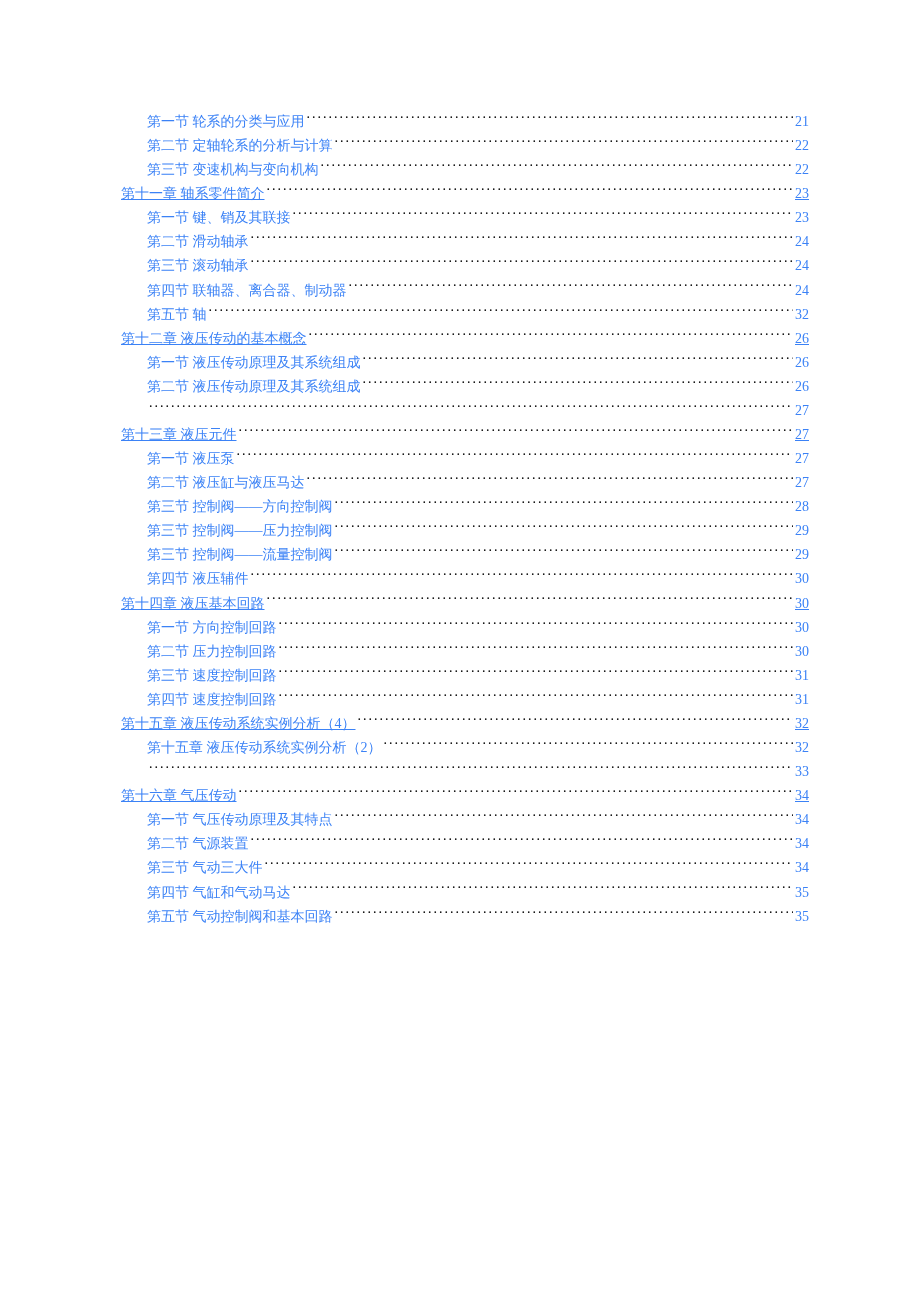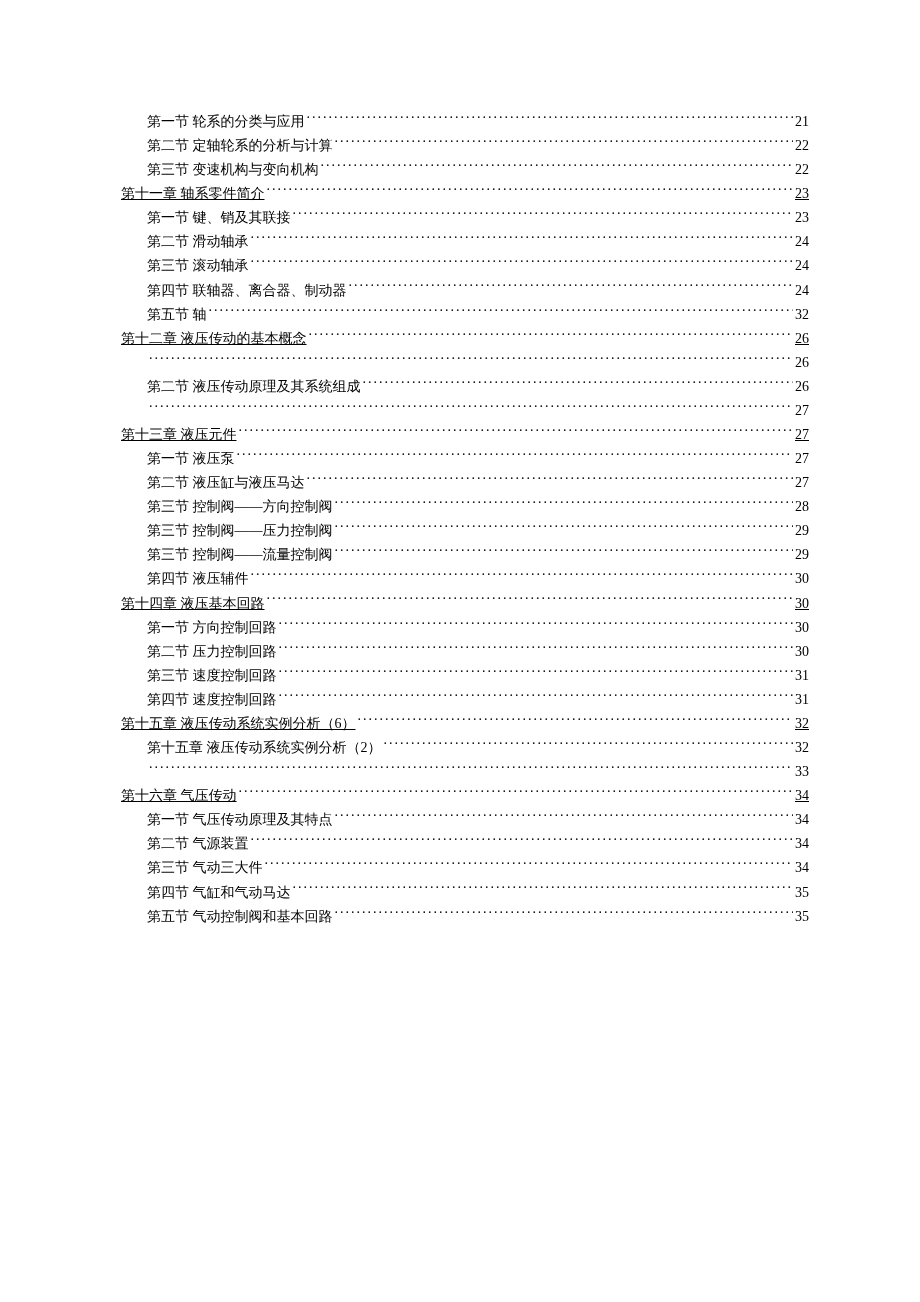--- a/index.html
+++ b/index.html
@@ -8,21 +8,21 @@
     background: #fff;
     width: 920px;
   }
   .page {
     width: 904px;
     min-height: 1302px;
     box-sizing: border-box;
     padding: 110px 95px 16px 95px;
     font-family: "SimSun", "宋体", serif;
     font-size: 14px;
-    color: #000000;
+    color: #3b82f6;
   }
   .toc-line {
     display: flex;
     align-items: baseline;
     white-space: nowrap;
     line-height: 1.72;
   }
   .toc-line.level-section  { padding-left: 52px; }
   .toc-line.level-chapter  { padding-left: 26px; text-decoration: underline;  }
   .toc-title {
@@ -97,20 +97,21 @@
         <span class="toc-title">第五节  轴</span>
         <span class="toc-dots"></span>
         <span class="toc-page">32</span>
       </div>
       <div class="toc-line level-chapter">
         <span class="toc-title">第十二章  液压传动的基本概念</span>
         <span class="toc-dots"></span>
         <span class="toc-page">26</span>
       </div>
       <div class="toc-line level-section">
+        <span class="toc-title">第一节  液压传动原理及其系统组成</span>
         <span class="toc-dots"></span>
         <span class="toc-page">26</span>
       </div>
       <div class="toc-line level-section">
         <span class="toc-title">第二节  液压传动原理及其系统组成</span>
         <span class="toc-dots"></span>
         <span class="toc-page">26</span>
       </div>
       <div class="toc-line level-section">
         <span class="toc-dots"></span>
@@ -170,21 +171,21 @@
         <span class="toc-title">第三节  速度控制回路</span>
         <span class="toc-dots"></span>
         <span class="toc-page">31</span>
       </div>
       <div class="toc-line level-section">
         <span class="toc-title">第四节  速度控制回路</span>
         <span class="toc-dots"></span>
         <span class="toc-page">31</span>
       </div>
       <div class="toc-line level-chapter">
-        <span class="toc-title">第十五章  液压传动系统实例分析（6）</span>
+        <span class="toc-title">第十五章  液压传动系统实例分析（4）</span>
         <span class="toc-dots"></span>
         <span class="toc-page">32</span>
       </div>
       <div class="toc-line level-section">
         <span class="toc-title">第十五章  液压传动系统实例分析（2）</span>
         <span class="toc-dots"></span>
         <span class="toc-page">32</span>
       </div>
       <div class="toc-line level-section">
         <span class="toc-dots"></span>

